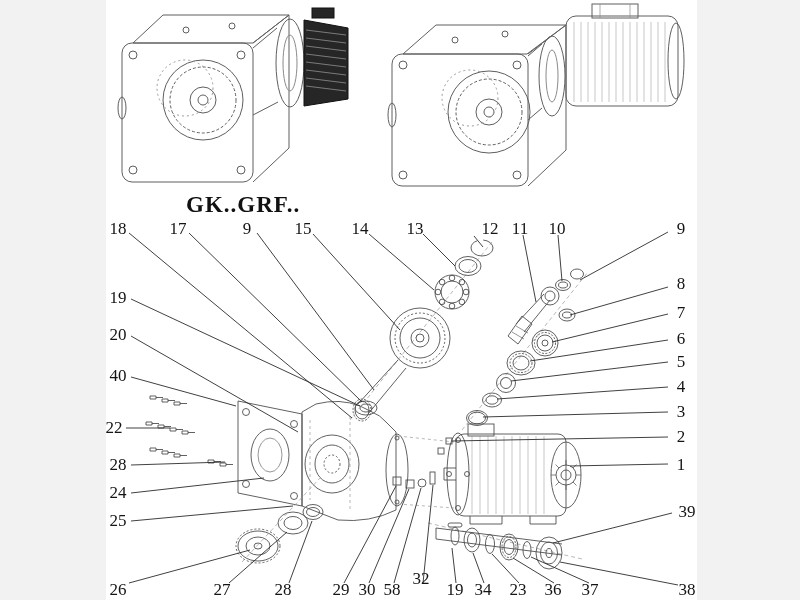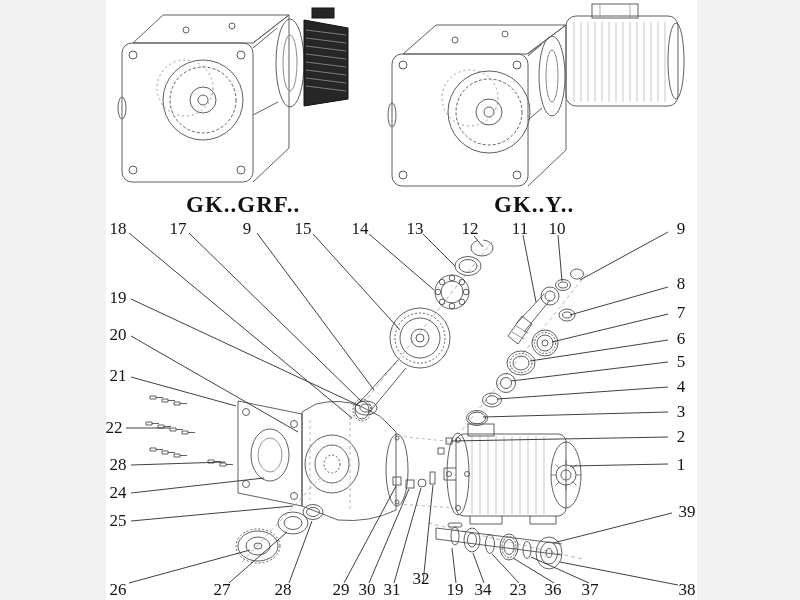--- a/index.html
+++ b/index.html
@@ -204,54 +204,53 @@
         <ellipse cx="549" cy="553" rx="8.5" ry="11"></ellipse>
         <ellipse cx="549" cy="553" rx="3" ry="4.5"></ellipse>
     </g>
 
     <g stroke="#2b2b2b" stroke-width="0.9" fill="none">
       <path d="M129,233 L352,418 M189,233 L362,402 M257,233 L374,390 M313,234 L400,330 M369,234 L434,290 M423,234 L455,266 M474,236 L483,247 M523,235 L536,302 M558,235 L562,281 M668,232 L580,280 M668,287 L570,315 M668,314 L552,342 M668,340 L530,361 M668,362 L511,381 M668,387 L497,399 M668,412 L483,417 M668,437 L452,441 M668,464 L570,466 M672,513 L553,543 M131,299 L360,406 M131,336 L298,432 M131,377 L236,406 M126,428 L170,428 M131,465 L225,462 M131,493 L264,478 M131,521 L293,506 M129,583 L250,550 M229,583 L287,532 M289,583 L312,521 M344,583 L396,486 M369,583 L409,489 M394,583 L421,488 M423,583 L433,485 M456,583 L452,548 M484,583 L473,553 M519,583 L492,554 M554,583 L513,558 M589,583 L531,557 M678,585 L560,562"></path>
     </g>
   </svg>
 
   <div class="model-title" style="left:186px;top:192px;width:128px">GK..GRF..</div>
-  <div class="model-title" style="left:494px;top:192px;width:104px">GK..Y..</div>
 
   <span class="co" style="left:118px;top:228px">18</span>
   <span class="co" style="left:178px;top:228px">17</span>
   <span class="co" style="left:247px;top:228px">9</span>
   <span class="co" style="left:303px;top:228px">15</span>
   <span class="co" style="left:360px;top:228px">14</span>
   <span class="co" style="left:415px;top:228px">13</span>
-  <span class="co" style="left:470px;top:228px">12</span>
+  <span class="co" style="left:490px;top:228px">12</span>
   <span class="co" style="left:520px;top:228px">11</span>
   <span class="co" style="left:557px;top:228px">10</span>
   <span class="co" style="left:681px;top:228px">9</span>
   <span class="co" style="left:681px;top:283px">8</span>
   <span class="co" style="left:681px;top:312px">7</span>
   <span class="co" style="left:681px;top:338px">6</span>
   <span class="co" style="left:681px;top:361px">5</span>
   <span class="co" style="left:681px;top:386px">4</span>
   <span class="co" style="left:681px;top:411px">3</span>
   <span class="co" style="left:681px;top:436px">2</span>
   <span class="co" style="left:681px;top:464px">1</span>
   <span class="co" style="left:687px;top:511px">39</span>
   <span class="co" style="left:118px;top:297px">19</span>
   <span class="co" style="left:118px;top:334px">20</span>
-  <span class="co" style="left:118px;top:375px">21</span>
+  <span class="co" style="left:118px;top:375px">40</span>
   <span class="co" style="left:114px;top:427px">22</span>
   <span class="co" style="left:118px;top:464px">28</span>
   <span class="co" style="left:118px;top:492px">24</span>
   <span class="co" style="left:118px;top:520px">25</span>
   <span class="co" style="left:118px;top:589px">26</span>
   <span class="co" style="left:222px;top:589px">27</span>
   <span class="co" style="left:283px;top:589px">28</span>
   <span class="co" style="left:341px;top:589px">29</span>
   <span class="co" style="left:367px;top:589px">30</span>
-  <span class="co" style="left:392px;top:589px">31</span>
+  <span class="co" style="left:392px;top:589px">58</span>
   <span class="co" style="left:421px;top:578px">32</span>
   <span class="co" style="left:455px;top:589px">19</span>
   <span class="co" style="left:483px;top:589px">34</span>
   <span class="co" style="left:518px;top:589px">23</span>
   <span class="co" style="left:553px;top:589px">36</span>
   <span class="co" style="left:590px;top:589px">37</span>
   <span class="co" style="left:687px;top:589px">38</span>
 
 </div>
 

